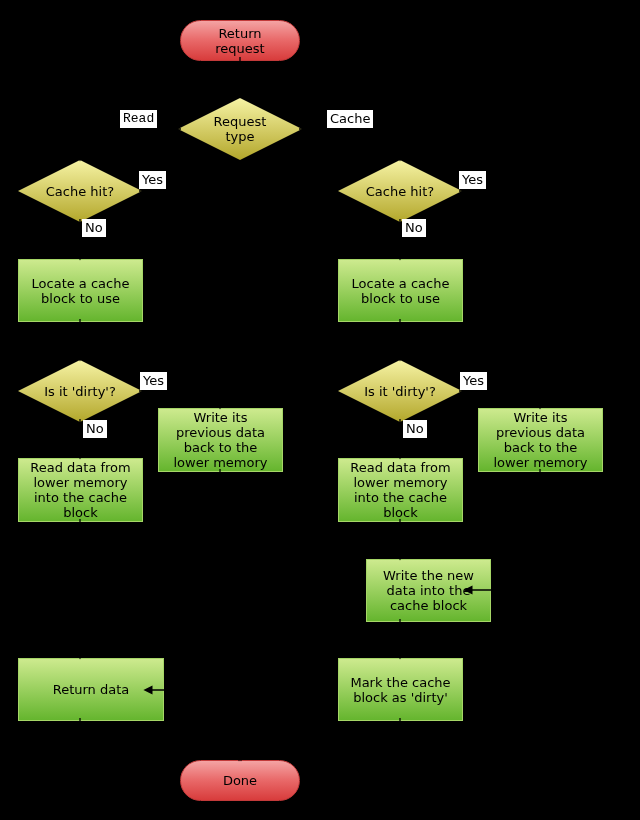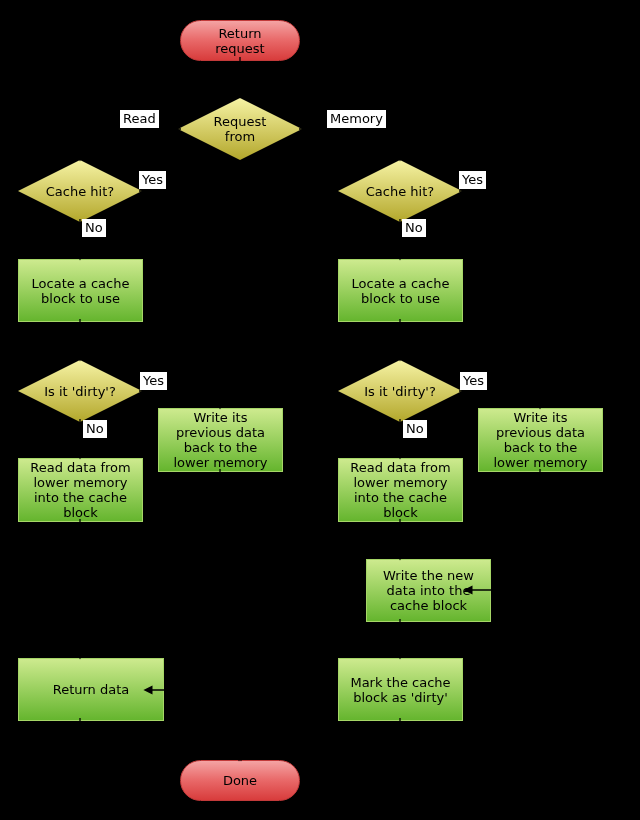--- a/index.html
+++ b/index.html
@@ -64,21 +64,21 @@
 </head>
 <body>
 
 <div id="canvas">
 
   <div class="node terminator" style="left:180px; top:20px; width:120px; height:41px;">
     <span class="narrow">Return request</span>
   </div>
 
   <div class="node decision" style="left:178px; top:98px; width:124px; height:62px;">
-    <span class="narrow">Request from</span>
+    <span class="narrow">Request type</span>
   </div>
 
   <div class="node decision" style="left:18px; top:160px; width:124px; height:62px;">
     <span>Cache hit?</span>
   </div>
 
   <div class="node decision" style="left:338px; top:160px; width:124px; height:62px;">
     <span>Cache hit?</span>
   </div>
 
@@ -155,22 +155,22 @@
       <path d="M400,319 L400,359" marker-end="url(#arrow)"></path>
       <path d="M459,391 L540,391 L540,407" marker-end="url(#arrow)"></path>
       <path d="M540,469 L540,490 L466,490" marker-end="url(#arrow)"></path>
       <path d="M400,419 L400,457" marker-end="url(#arrow)"></path>
       <path d="M400,519 L400,558" marker-end="url(#arrow)"></path>
       <path d="M400,619 L400,657" marker-end="url(#arrow)"></path>
       <path d="M400,718 L400,740 L241,740 L241,759" marker-end="url(#arrow)"></path>
     </g>
   </svg>
 
-  <div class="edge-label" style="left:120px; top:110px;">Read</div>
-  <div class="edge-label" style="left:327px; top:110px;">Memory</div>
+  <div class="edge-label" style="left:120px; top:110px;font-family:Liberation Mono, monospace;">Read</div>
+  <div class="edge-label" style="left:327px; top:110px;">Cache</div>
 
   <div class="edge-label" style="left:139px; top:171px;">Yes</div>
   <div class="edge-label" style="left:82px; top:219px;">No</div>
 
   <div class="edge-label" style="left:459px; top:171px;">Yes</div>
   <div class="edge-label" style="left:402px; top:219px;">No</div>
 
   <div class="edge-label" style="left:140px; top:372px;">Yes</div>
   <div class="edge-label" style="left:83px; top:420px;">No</div>
 

